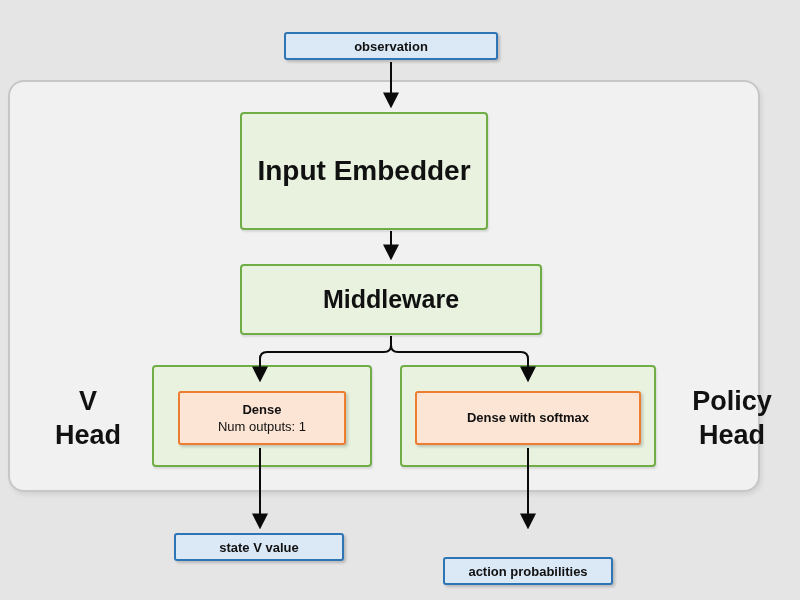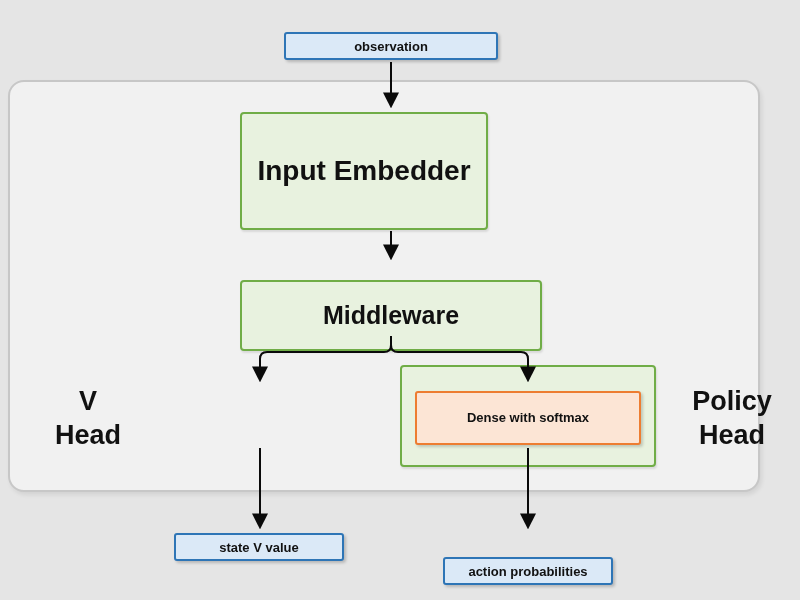--- a/index.html
+++ b/index.html
@@ -48,21 +48,21 @@
   .out-v { left: 174px; top: 533px; width: 170px; height: 28px; }
   .out-p { left: 443px; top: 533px; width: 170px; height: 28px; margin-top: 24px; }
 
   .block {
     background: var(--block-fill, #e8f2df);
     border: 2.5px solid var(--block-border, #70ad47);
     border-radius: 4px;
     box-shadow: 1px 2px 2px rgba(0,0,0,0.10);
   }
   .embedder   { left: 240px; top: 112px; width: 248px; height: 118px; }
-  .middleware { left: 240px; top: 280px; width: 302px; height: 71px; }
+  .middleware { left: 240px; top: 264px; width: 302px; height: 71px; }
   .block-label { font-weight: bold; color: var(--text, #111111); }
   .block-label.lg { font-size: 28px; }
   .block-label.md { font-size: 25px; }
 
   .head        { }
   .v-head      { left: 152px; top: 365px; width: 220px; height: 102px; }
   .policy-head { left: 400px; top: 365px; width: 256px; height: 102px; text-align: right; }
 
   .dense {
     background: var(--dense-fill, #fce5d5);
@@ -125,20 +125,26 @@
 
   <div class="node block middleware">
     <span class="block-label md">Middleware</span>
   </div>
 
   <div class="side-label v-head-label">
     <span>V</span>
     <span>Head</span>
   </div>
 
+  <div class="node block head v-head">
+    <div class="dense">
+      <span class="dense-title">Dense</span>
+      <span class="dense-sub">Num outputs: 1</span>
+    </div>
+  </div>
 
   <div class="node block head policy-head">
     <div class="dense">
       <span class="dense-title">Dense with softmax</span>
     </div>
   </div>
 
   <div class="side-label policy-head-label">
     <span>Policy</span>
     <span>Head</span>

